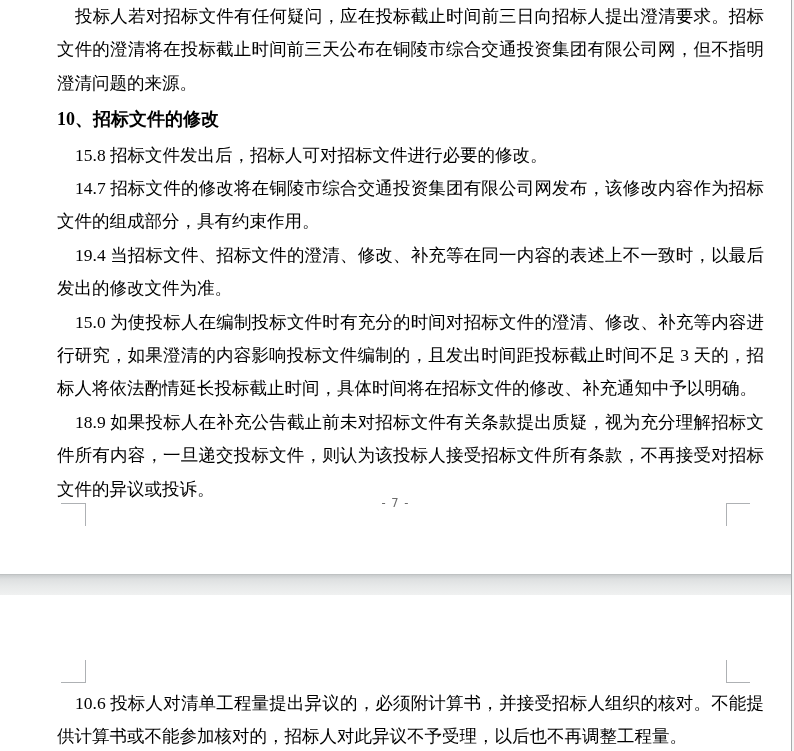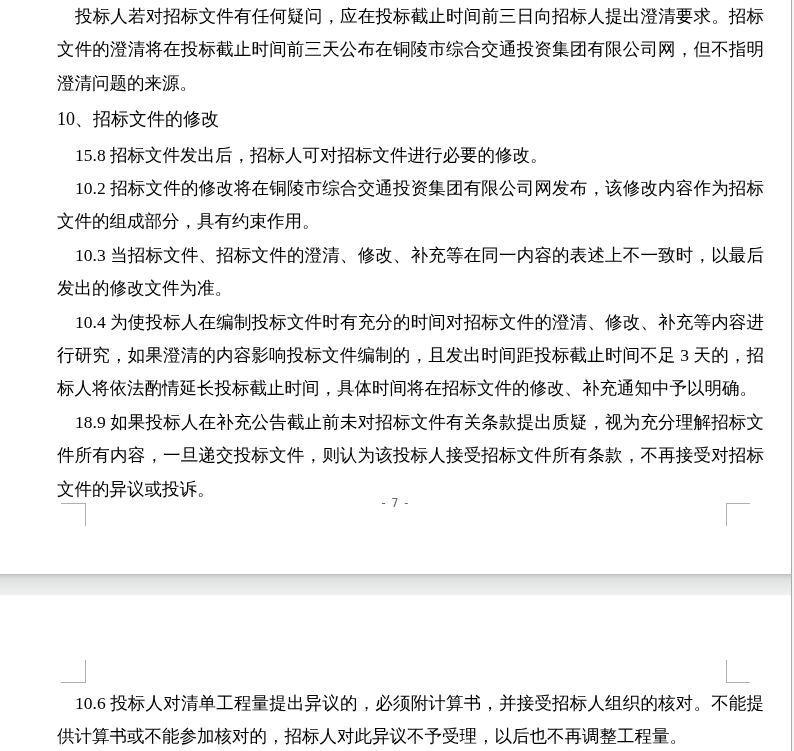--- a/index.html
+++ b/index.html
@@ -11,21 +11,21 @@
   #page1 { top:0; height:574px; }
   #page2 { top:595px; height:108px; }
 
   .textblock { position:absolute; left:57px; width:707px; color:#000000;
                font-size:17.5px; line-height:33.4px; text-align:justify;
                text-align-last:left; }
   #text1 { top:0; }
   #text2 { top:92px; }
 
   .para { text-indent:18px; }
-  .heading { font-weight:normal; font-size:18px; margin-top:3px; margin-bottom:2px; }
+  .heading { font-weight:bold; font-size:18px; margin-top:3px; margin-bottom:2px; }
 
   .page-number { position:absolute; left:0; top:496px; width:791px;
                  text-align:center; font-size:11.5px; letter-spacing:1px;
                  color:#6b6b6b; font-family:"DejaVu Sans",sans-serif; }
 
   .mark-h { position:absolute; height:1px; background:#aeb1b4; }
   .mark-v { position:absolute; width:1px;  background:#aeb1b4; }
 
   .page-gap { position:absolute; left:0; top:574px; width:794px; height:21px;
               border-top:1px solid #bfc2c3;
@@ -37,23 +37,23 @@
 </head>
 <body>
 
 <div id="root">
 
   <div class="page" id="page1">
     <div class="textblock" id="text1">
       <p class="para">投标人若对招标文件有任何疑问，应在投标截止时间前三日向招标人提出澄清要求。招标文件的澄清将在投标截止时间前三天公布在铜陵市综合交通投资集团有限公司网，但不指明澄清问题的来源。</p>
       <p class="heading">10、招标文件的修改</p>
       <p class="para">15.8 招标文件发出后，招标人可对招标文件进行必要的修改。</p>
-      <p class="para">10.2 招标文件的修改将在铜陵市综合交通投资集团有限公司网发布，该修改内容作为招标文件的组成部分，具有约束作用。</p>
-      <p class="para">10.3 当招标文件、招标文件的澄清、修改、补充等在同一内容的表述上不一致时，以最后发出的修改文件为准。</p>
-      <p class="para">10.4 为使投标人在编制投标文件时有充分的时间对招标文件的澄清、修改、补充等内容进行研究，如果澄清的内容影响投标文件编制的，且发出时间距投标截止时间不足 3 天的，招标人将依法酌情延长投标截止时间，具体时间将在招标文件的修改、补充通知中予以明确。</p>
+      <p class="para">14.7 招标文件的修改将在铜陵市综合交通投资集团有限公司网发布，该修改内容作为招标文件的组成部分，具有约束作用。</p>
+      <p class="para">19.4 当招标文件、招标文件的澄清、修改、补充等在同一内容的表述上不一致时，以最后发出的修改文件为准。</p>
+      <p class="para">15.0 为使投标人在编制投标文件时有充分的时间对招标文件的澄清、修改、补充等内容进行研究，如果澄清的内容影响投标文件编制的，且发出时间距投标截止时间不足 3 天的，招标人将依法酌情延长投标截止时间，具体时间将在招标文件的修改、补充通知中予以明确。</p>
       <p class="para">18.9 如果投标人在补充公告截止前未对招标文件有关条款提出质疑，视为充分理解招标文件所有内容，一旦递交投标文件，则认为该投标人接受招标文件所有条款，不再接受对招标文件的异议或投诉。</p>
     </div>
     <div class="page-number">- 7 -</div>
   </div>
 
   <div class="mark-h" style="left:61px; top:503px; width:24px;"></div>
   <div class="mark-v" style="left:85px; top:503px; height:23px;"></div>
   <div class="mark-h" style="left:726px; top:503px; width:24px;"></div>
   <div class="mark-v" style="left:726px; top:503px; height:23px;"></div>
 

